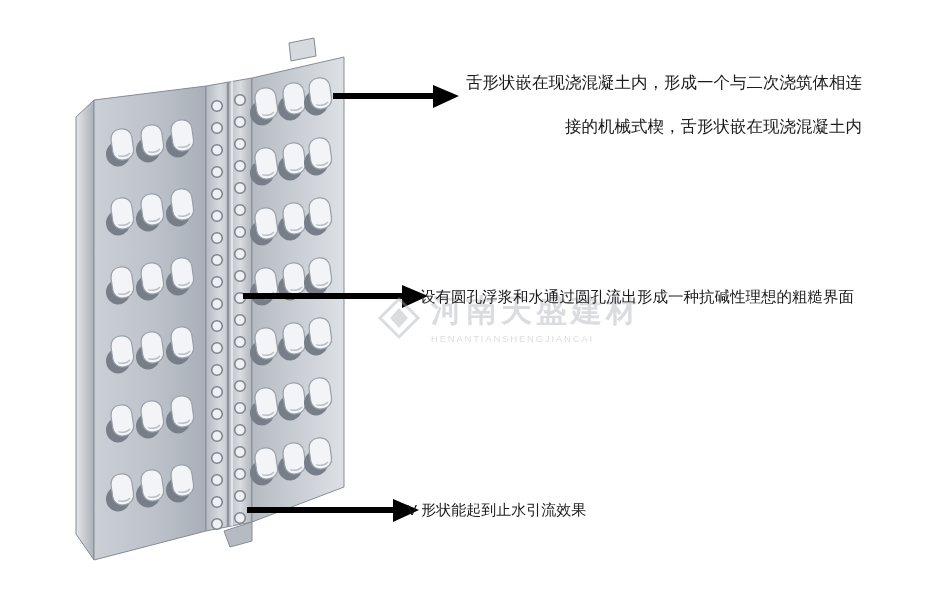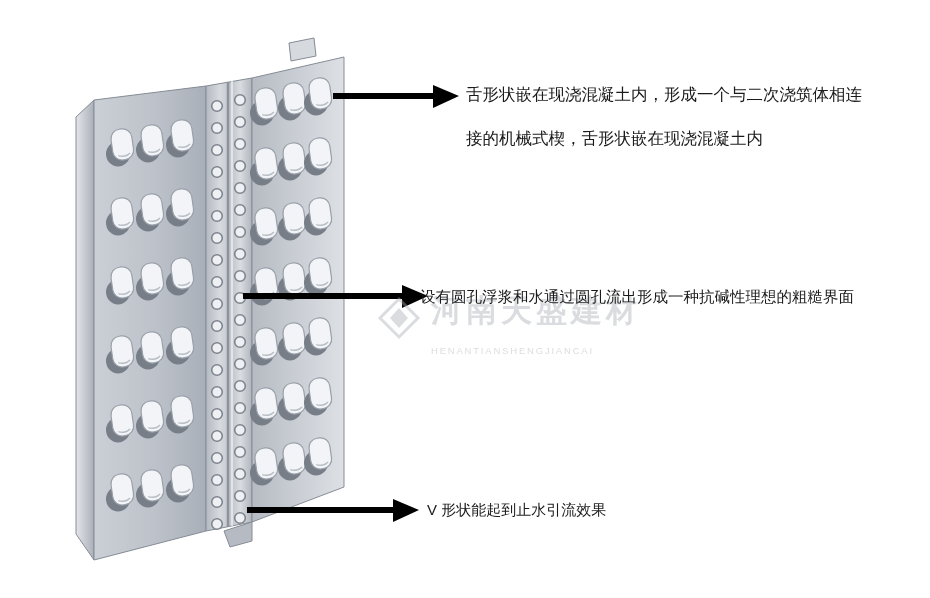--- a/index.html
+++ b/index.html
@@ -11,38 +11,38 @@
     font-family:"Liberation Sans","DejaVu Sans",sans-serif;
     overflow:hidden;
     color:#1a1a1a;
   }
   .stage { position:absolute; left:0; top:0; width:930px; height:598px; }
   svg.scene { position:absolute; left:0; top:0; display:block; }
 
   .hole { fill:#eef0f3; stroke:#7e858e; stroke-width:1.6; }
 
   .ann { position:absolute; color:#1a1a1a; white-space:nowrap; }
-  .ann-top { left:466px; top:72px; font-size:16.5px; }
+  .ann-top { left:466px; top:60px; font-size:16.5px;text-align:right; }
   .ann-top .ann-line { height:44px; line-height:44px; }
   .ann-mid { left:420px; top:287px; font-size:15.5px; }
-  .ann-bot { left:427px; top:501px; font-size:15px; }
+  .ann-bot { left:407px; top:501px; font-size:15px; }
 
   .watermark {
     position:absolute; left:377px; top:292px;
     display:flex; align-items:flex-start; gap:10px;
     opacity:0.42; pointer-events:none;
   }
   .wm-logo { display:block; margin-top:4px; }
   .wm-text { display:flex; flex-direction:column; }
   .wm-title {
     font-size:31px; font-weight:bold; letter-spacing:4px;
     color:#a8aeb6; line-height:1.25;
   }
   .wm-sub {
-    font-size:9.5px; letter-spacing:1.8px; color:#a8aeb6; margin-top:14px;
+    font-size:9.5px; letter-spacing:1.8px; color:#a8aeb6; margin-top:2px;
   }
 </style>
 </head>
 <body>
 
 <div class="stage">
 
   <svg class="scene" width="930" height="598" viewBox="0 0 930 598">
     <defs>
       <linearGradient id="gFlange" x1="0" y1="0" x2="1" y2="0">

